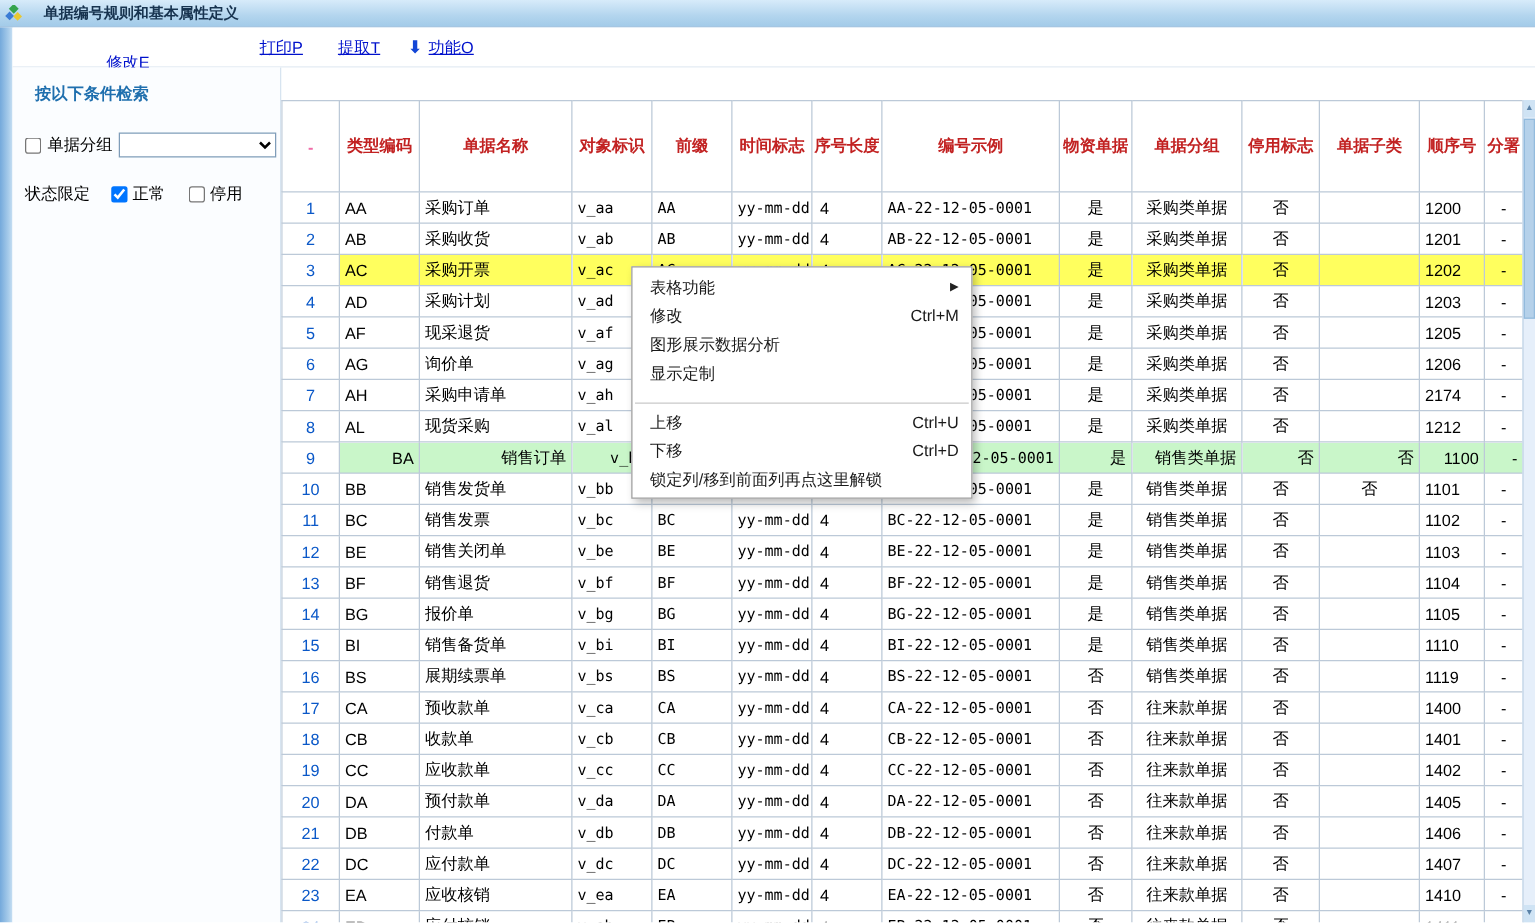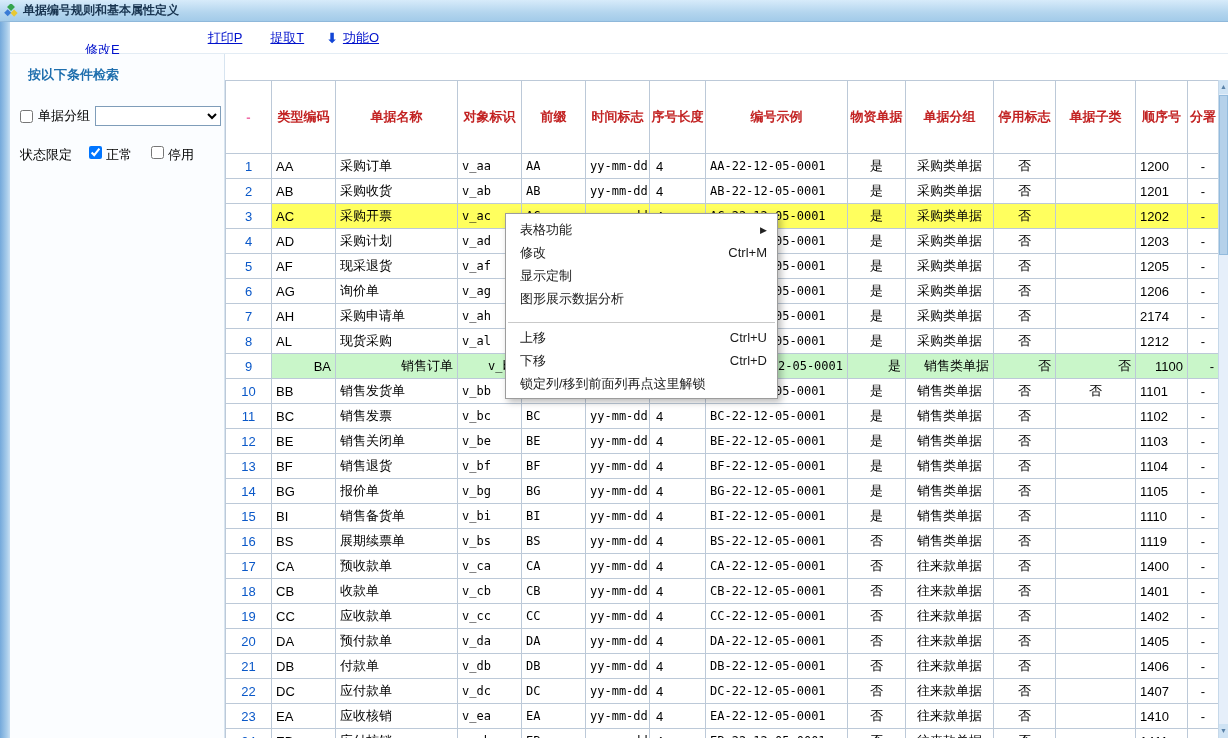--- a/index.html
+++ b/index.html
@@ -11,20 +11,21 @@
     font-size:13px;
     color:#000;
   }
 
   
   .titlebar {
     position:absolute; left:0; top:0; width:1228px; height:22px;
     background:linear-gradient(180deg,#d7ebfa 0%,#b3d5ee 60%,#a3cbe9 100%);
     display:flex; align-items:center; padding-left:4px;
     border-bottom:1px solid #8fb8da;
+    gap:12px;
   }
   .titlebar .title { font-size:12px; font-weight:bold; color:#17334f; margin-left:5px; }
 
   
   .left-strip {
     position:absolute; left:0; top:22px; width:10px; height:716px;
     background:linear-gradient(90deg,#74a9db 0%,#a9cdeb 70%,#c7dff3 100%);
   }
 
   
@@ -48,21 +49,21 @@
     background:#fbfdff; border-right:1px solid #d7e4f0; padding-top:8px;
   }
   .search-header { color:#1f6fae; font-size:13px; margin:4px 0 22px 18px;font-weight:bold; }
   .side-row { display:flex; align-items:center; margin:0 0 20px 10px; gap:5px; }
   .side-row label { font-size:13px; color:#000; }
   .side-row select {
     width:126px; height:20px; border:1px solid #7f9db9; background:#fff; font-size:12px;
   }
   .side-row input[type=checkbox] { width:13px; height:13px; }
   .status-label { margin-right:12px; }
-  .cb-pair { display:flex; align-items:flex-start; gap:4px; margin-right:14px; }
+  .cb-pair { display:flex; align-items:center; gap:4px; margin-right:14px; }
 
   
   .table-wrap {
     position:absolute; left:225px; top:80px; width:994px; height:658px; overflow:hidden;
   }
   table { border-collapse:collapse; table-layout:fixed; width:993px; }
   th,td {
     border:1px solid #bcc9d8; overflow:hidden; white-space:nowrap; font-size:13px;
   }
   th {
@@ -592,24 +593,24 @@
 <div class="context-menu">
   <div class="menu-item">
     <span>表格功能</span>
     <span class="submenu-arrow">▶</span>
   </div>
   <div class="menu-item">
     <span>修改</span>
     <span class="shortcut">Ctrl+M</span>
   </div>
   <div class="menu-item">
+    <span>图形展示数据分析</span>
+  </div>
+  <div class="menu-item">
     <span>显示定制</span>
-  </div>
-  <div class="menu-item">
-    <span>图形展示数据分析</span>
   </div>
   <div class="menu-gap"></div>
   <div class="menu-sep"></div>
   <div class="menu-item">
     <span>上移</span>
     <span class="shortcut">Ctrl+U</span>
   </div>
   <div class="menu-item">
     <span>下移</span>
     <span class="shortcut">Ctrl+D</span>

